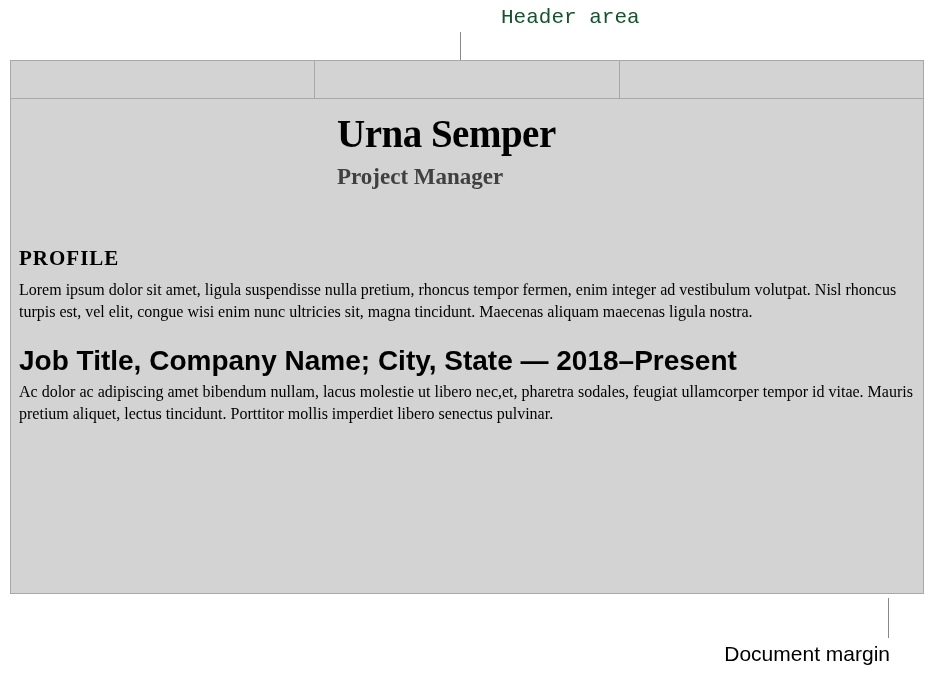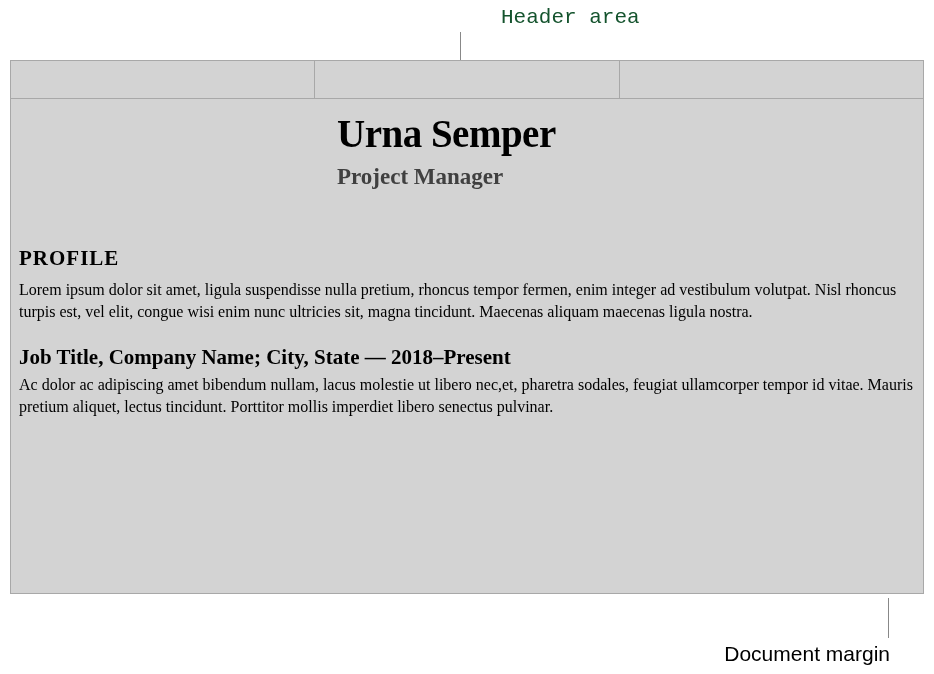--- a/index.html
+++ b/index.html
@@ -103,24 +103,24 @@
       margin-bottom: 8px;
     }
     .body-text {
       font-size: 16px;
       line-height: 1.38;
       color: #000;
       font-family: Georgia, 'Times New Roman', serif;
       margin-bottom: 22px;
     }
     .job-line {
-      font-size: 21px;
+      font-size: 28px;
       font-weight: 700;
       color: #000;
-      font-family: Liberation Serif, serif;
+      font-family: Liberation Sans, sans-serif;
       margin-bottom: 4px;
     }
   </style>
 </head>
 <body>
 
 <div class="annotation-top">Header area</div>
 <div class="annotation-top-line"></div>
 
 <div class="document-frame">

